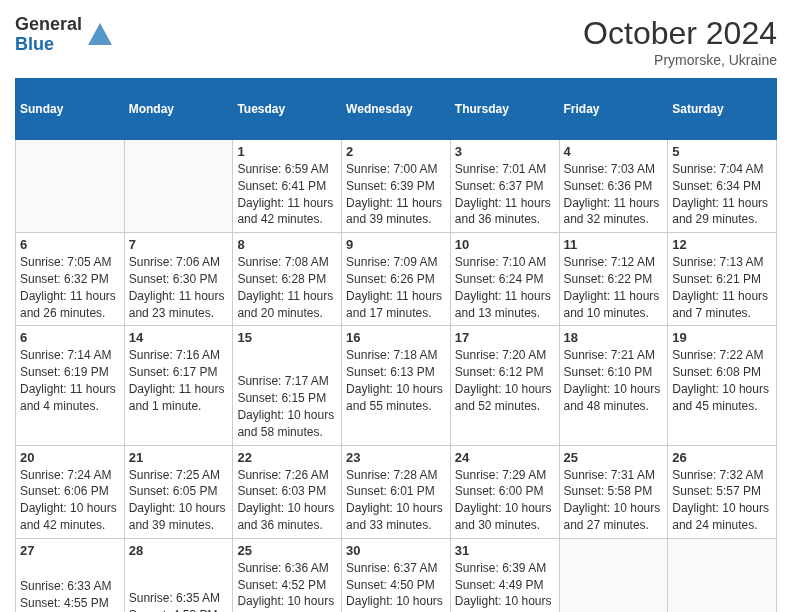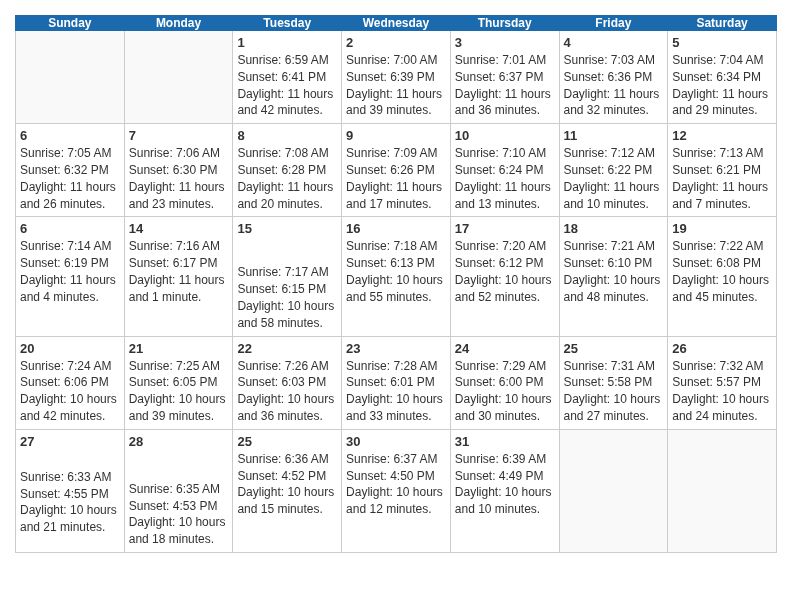--- a/index.html
+++ b/index.html
@@ -59,24 +59,24 @@
       color: #555;
     }
     .calendar {
       width: 100%;
       border-collapse: collapse;
       table-layout: fixed;
     }
     .calendar th {
       background-color: #1a6aad;
       color: #fff;
-      padding: 0 4px;
+      padding: 23px 4px;
       font-size: 12px;
       font-weight: bold;
-      text-align: center;
+      text-align: left;
       border: 1px solid #1a6aad;
       margin-top: 10px;
     }
     .calendar td {
       border: 1px solid #ccc;
       vertical-align: top;
       padding: 4px 4px 4px 4px;
       font-size: 10px;
       color: #333;
       height: 82px;
@@ -98,20 +98,36 @@
       line-height: 1.4;
     }
     .last-row td {
       border-bottom: 1px solid #ccc;
     }
   </style>
 </head>
 <body>
 
 <div class="page">
+  <div class="header">
+    <div class="logo">
+      <div class="logo-text">
+        <span class="logo-general">General</span>
+        <span class="logo-blue">Blue</span>
+      </div>
+      <svg class="logo-icon" viewBox="0 0 28 28" xmlns="http://www.w3.org/2000/svg">
+        <polygon points="14,2 26,24 2,24" fill="#1a6aad" opacity="0.7"></polygon>
+        <polygon points="14,6 24,22 4,22" fill="#4a9ad4" opacity="0.5"></polygon>
+      </svg>
+    </div>
+    <div class="title-block">
+      <div class="month-title">October 2024</div>
+      <div class="location">Prymorske, Ukraine</div>
+    </div>
+  </div>
 
   <table class="calendar">
     <thead>
       <tr>
       <th>Sunday</th>
           <th>Monday</th>
           <th>Tuesday</th>
           <th>Wednesday</th>
           <th>Thursday</th>
           <th>Friday</th>

